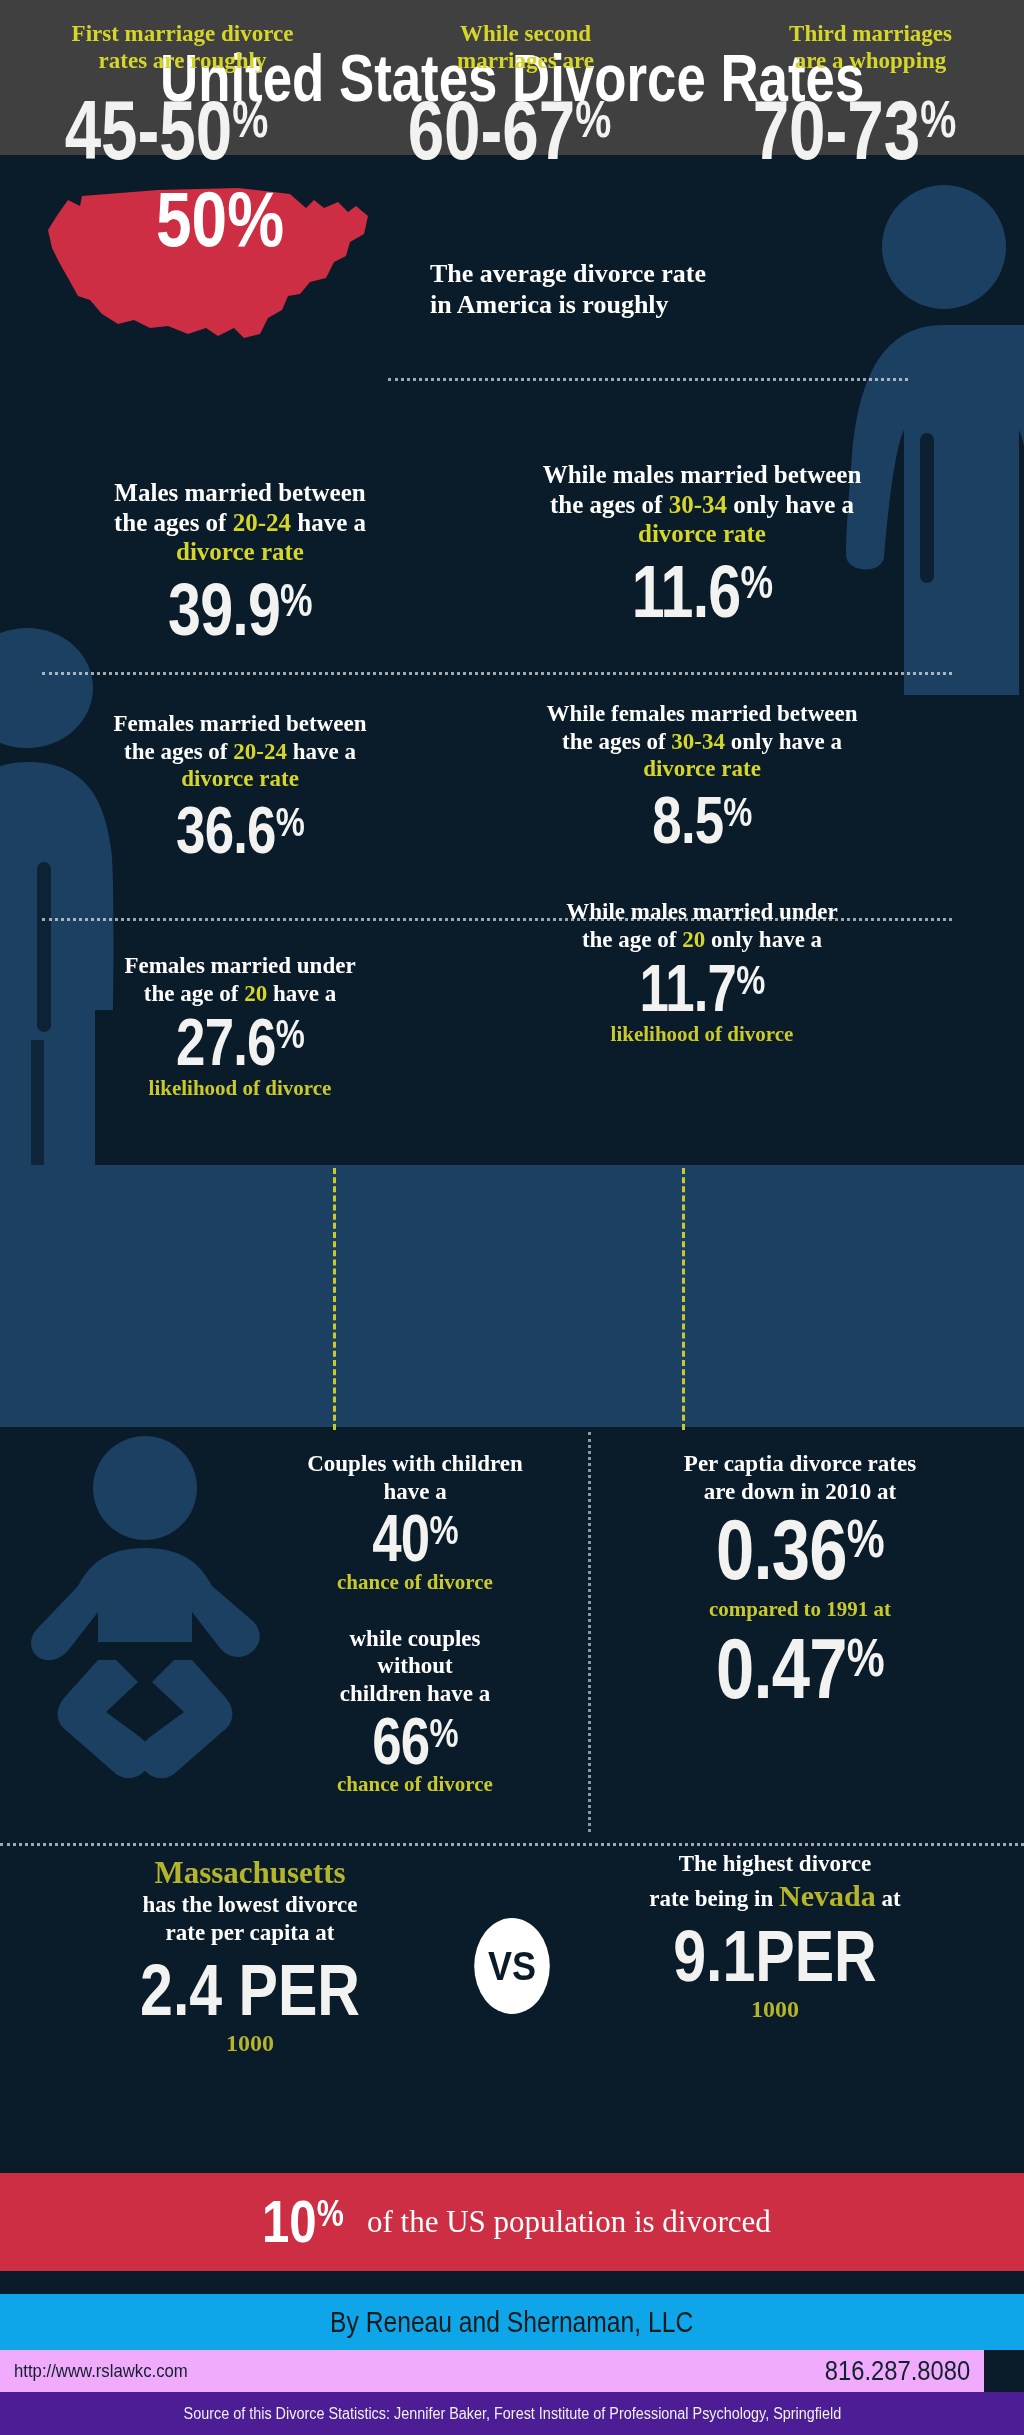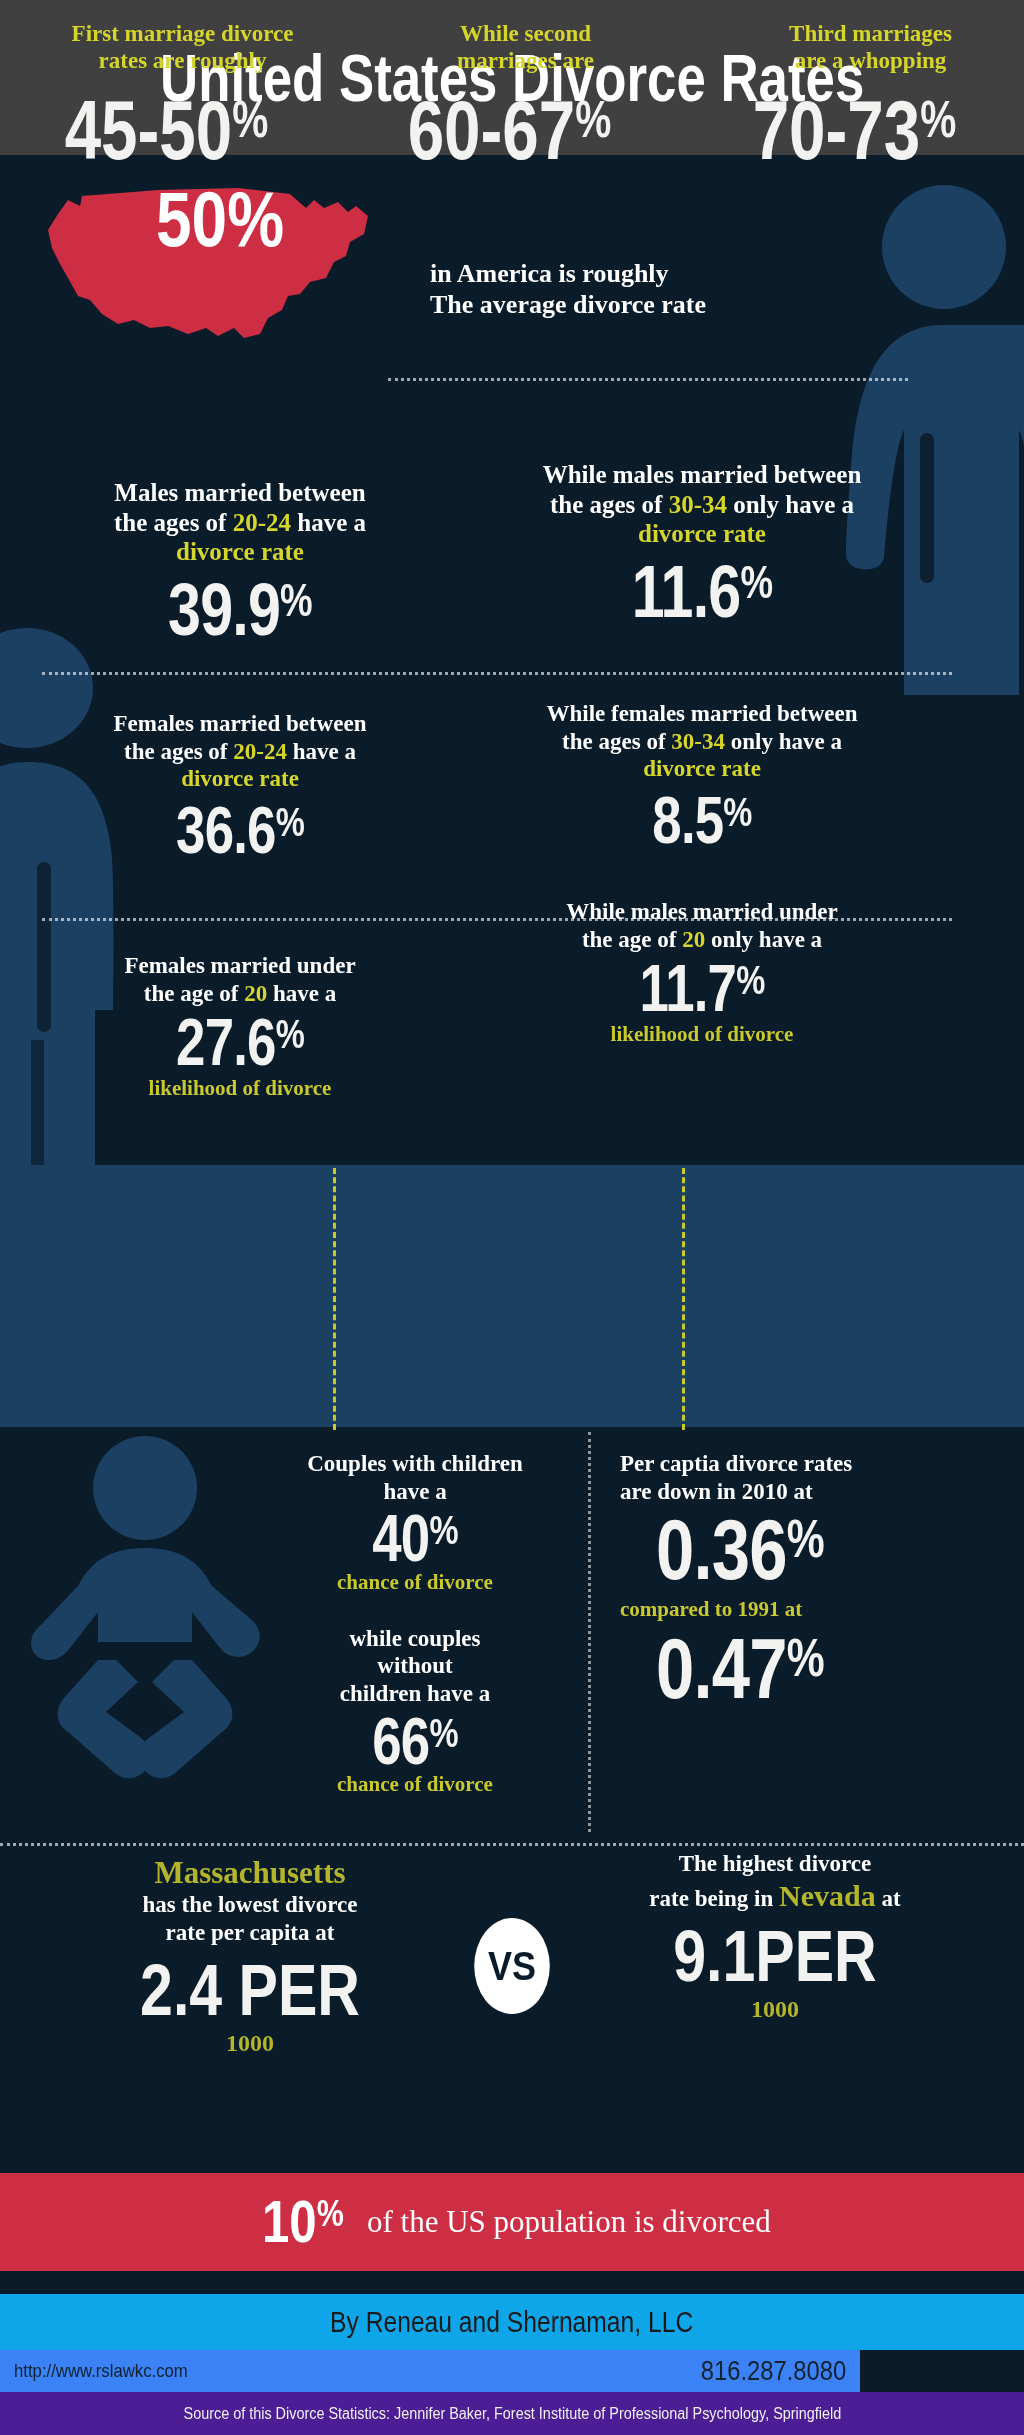--- a/index.html
+++ b/index.html
@@ -129,21 +129,21 @@
   .band-num{
     margin-top:14px;
     font-family:"Liberation Sans", sans-serif; font-weight:bold;
     color:#f2f2f0; font-size:84px; line-height:1;
     transform:scaleX(0.78); transform-origin:center;
     white-space:nowrap;
   }
 
   
   .kids-col{position:absolute; left:245px; top:1450px; width:340px; text-align:center;}
-  .cap-col{position:absolute; left:620px; top:1450px; width:360px; }
+  .cap-col{position:absolute; left:620px; top:1450px; width:360px; text-align:center;}
 
   
   .vs-badge{
     position:absolute; left:470px; top:1918px;
     width:84px; height:96px; border-radius:50%;
     background:#ffffff;
     display:flex; align-items:center; justify-content:center;
     font-family:"Liberation Sans", sans-serif; font-weight:bold;
     font-size:40px; color:#0a1b2a;
     transform:scaleX(0.9); transform-origin:center;
@@ -186,22 +186,22 @@
     position:absolute; left:0; top:2294px; width:1024px; height:56px;
     background:#0ea5e9;
     display:flex; align-items:center; justify-content:center;
   }
   .foot-white span{
     font-family:"Liberation Sans", sans-serif;
     font-size:29px; color:#1a1a1a;
     transform:scaleX(0.85); transform-origin:center;
   }
   .foot-olive{
-    position:absolute; left:0; top:2350px; width:860px; height:42px;
-    background:#3b82f6;
+    position:absolute; left:0; top:2350px; width:984px; height:42px;
+    background:#f0abfc;
     display:flex; align-items:center; justify-content:space-between;
     padding:0 14px; box-sizing:border-box;
   }
   .foot-olive .url{
     font-family:"Liberation Sans", sans-serif; font-size:19px; color:#12212e;
     transform:scaleX(0.88); transform-origin:left center;
   }
   .foot-olive .tel{
     font-family:"Liberation Sans", sans-serif; font-size:27px; color:#12212e;
     transform:scaleX(0.88); transform-origin:right center;
@@ -245,22 +245,22 @@
     <path d="M125 118 C 88 118 70 133 58 156 L16 200 C 6 212 12 228 26 230 C 36 231 44 226 50 218 L78 182 L78 212 L172 212 L172 182 L200 218 C 208 228 222 230 232 222 C 242 213 242 202 234 192 L192 156 C 180 133 162 118 125 118 Z" fill="#1b4062"></path>
     <path d="M78 230 L44 268 C 34 280 36 294 48 302 L96 344 C 108 352 122 348 128 336 C 133 325 129 314 120 307 L86 282 L118 252 L96 230 Z" fill="#1b4062"></path>
     <path d="M172 230 L206 268 C 216 280 214 294 202 302 L154 344 C 142 352 128 348 122 336 C 117 325 121 314 130 307 L164 282 L132 252 L154 230 Z" fill="#1b4062"></path>
   </svg>
 
   <svg class="map-wrap" viewBox="0 0 350 175" aria-hidden="true">
     <path fill="#cd2e43" d="M20 36 L30 22 L42 28 L44 18 L120 12 L200 10 L252 16 L268 30 L276 22 L286 30 L300 24 L310 34 L318 28 L330 38 L326 56 L312 64 L308 78 L296 84 L288 100 L272 104 L262 116 L250 118 L244 132 L230 140 L222 156 L206 160 L196 150 L180 158 L168 150 L150 156 L130 148 L112 150 L96 142 L80 146 L64 136 L52 122 L40 118 L30 100 L22 86 L14 70 L10 52 Z"></path>
   </svg>
   <div class="map-pct">50%</div>
   <div class="avg-text">
+    <div>The average divorce rate</div>
     <div>in America is roughly</div>
-    <div>The average divorce rate</div>
   </div>
 
   <div class="dots" style="left:388px; top:378px; width:520px;"></div>
 
   <div class="colL" style="top:478px;">
     <div class="lead">
       <span>Males married between</span><br>
       <span>the ages of </span><span class="hl">20-24</span><span> have a</span><br>
       <span class="hl">divorce rate</span>
     </div>

